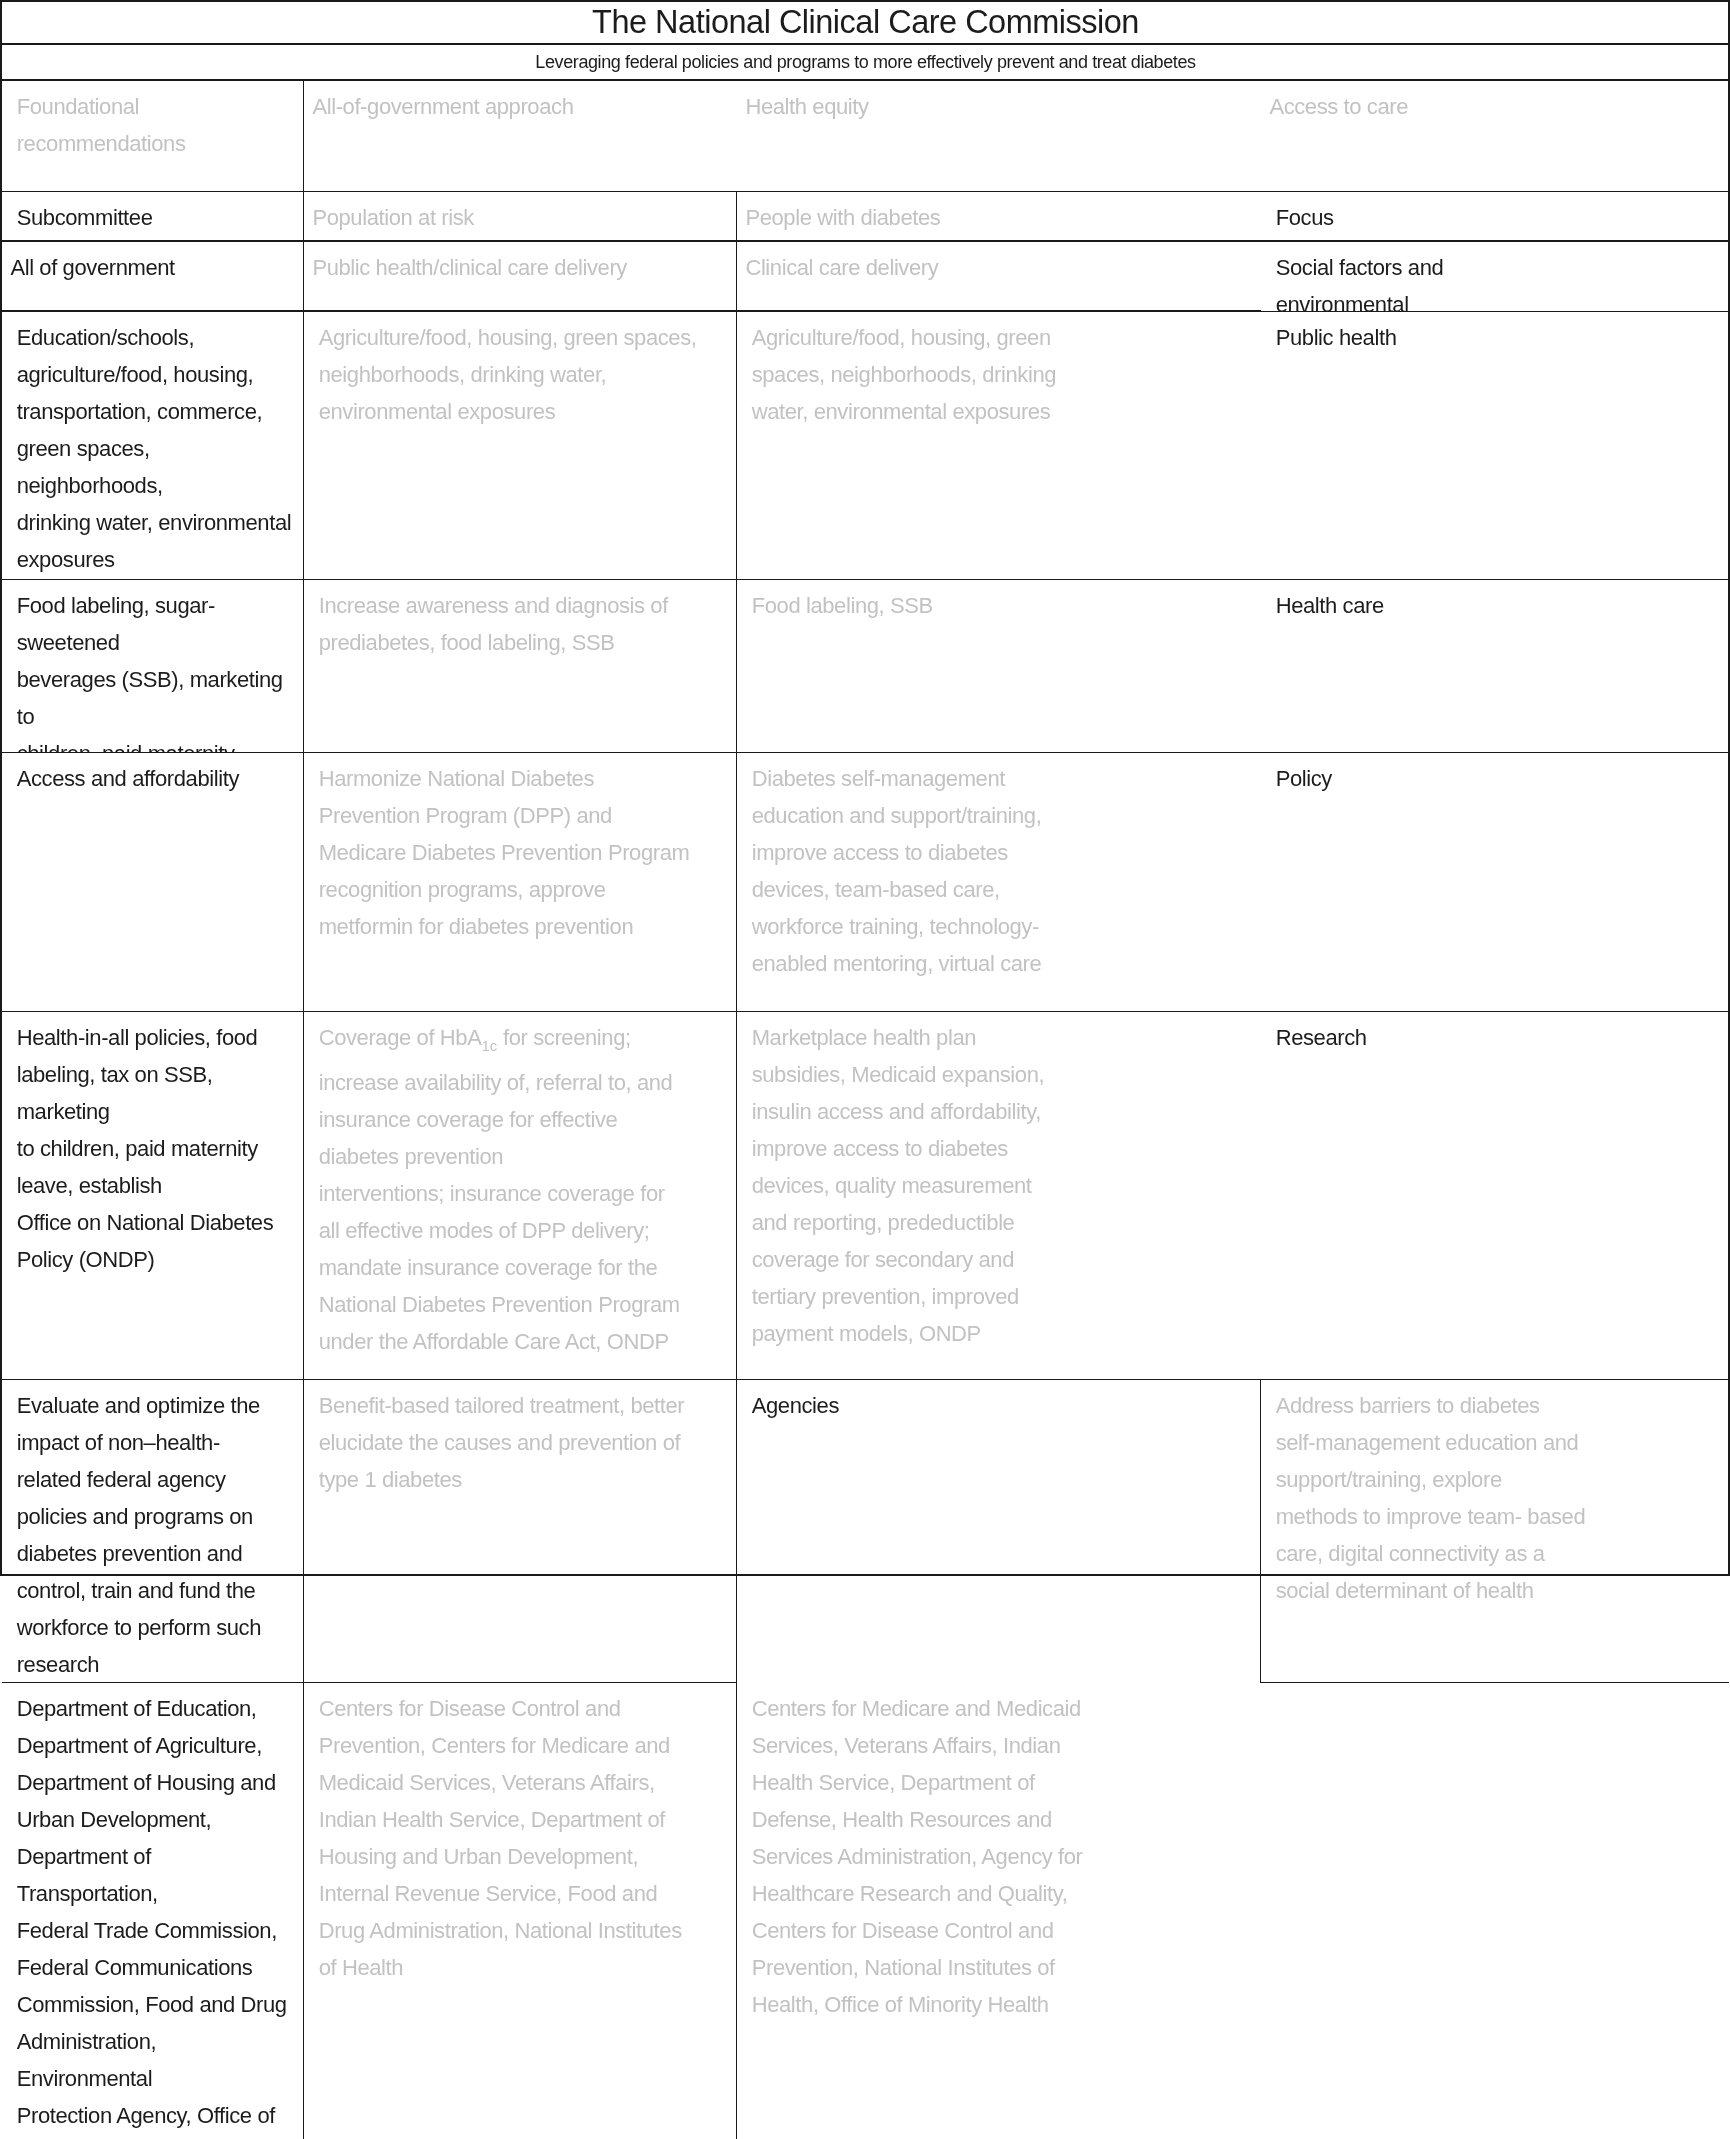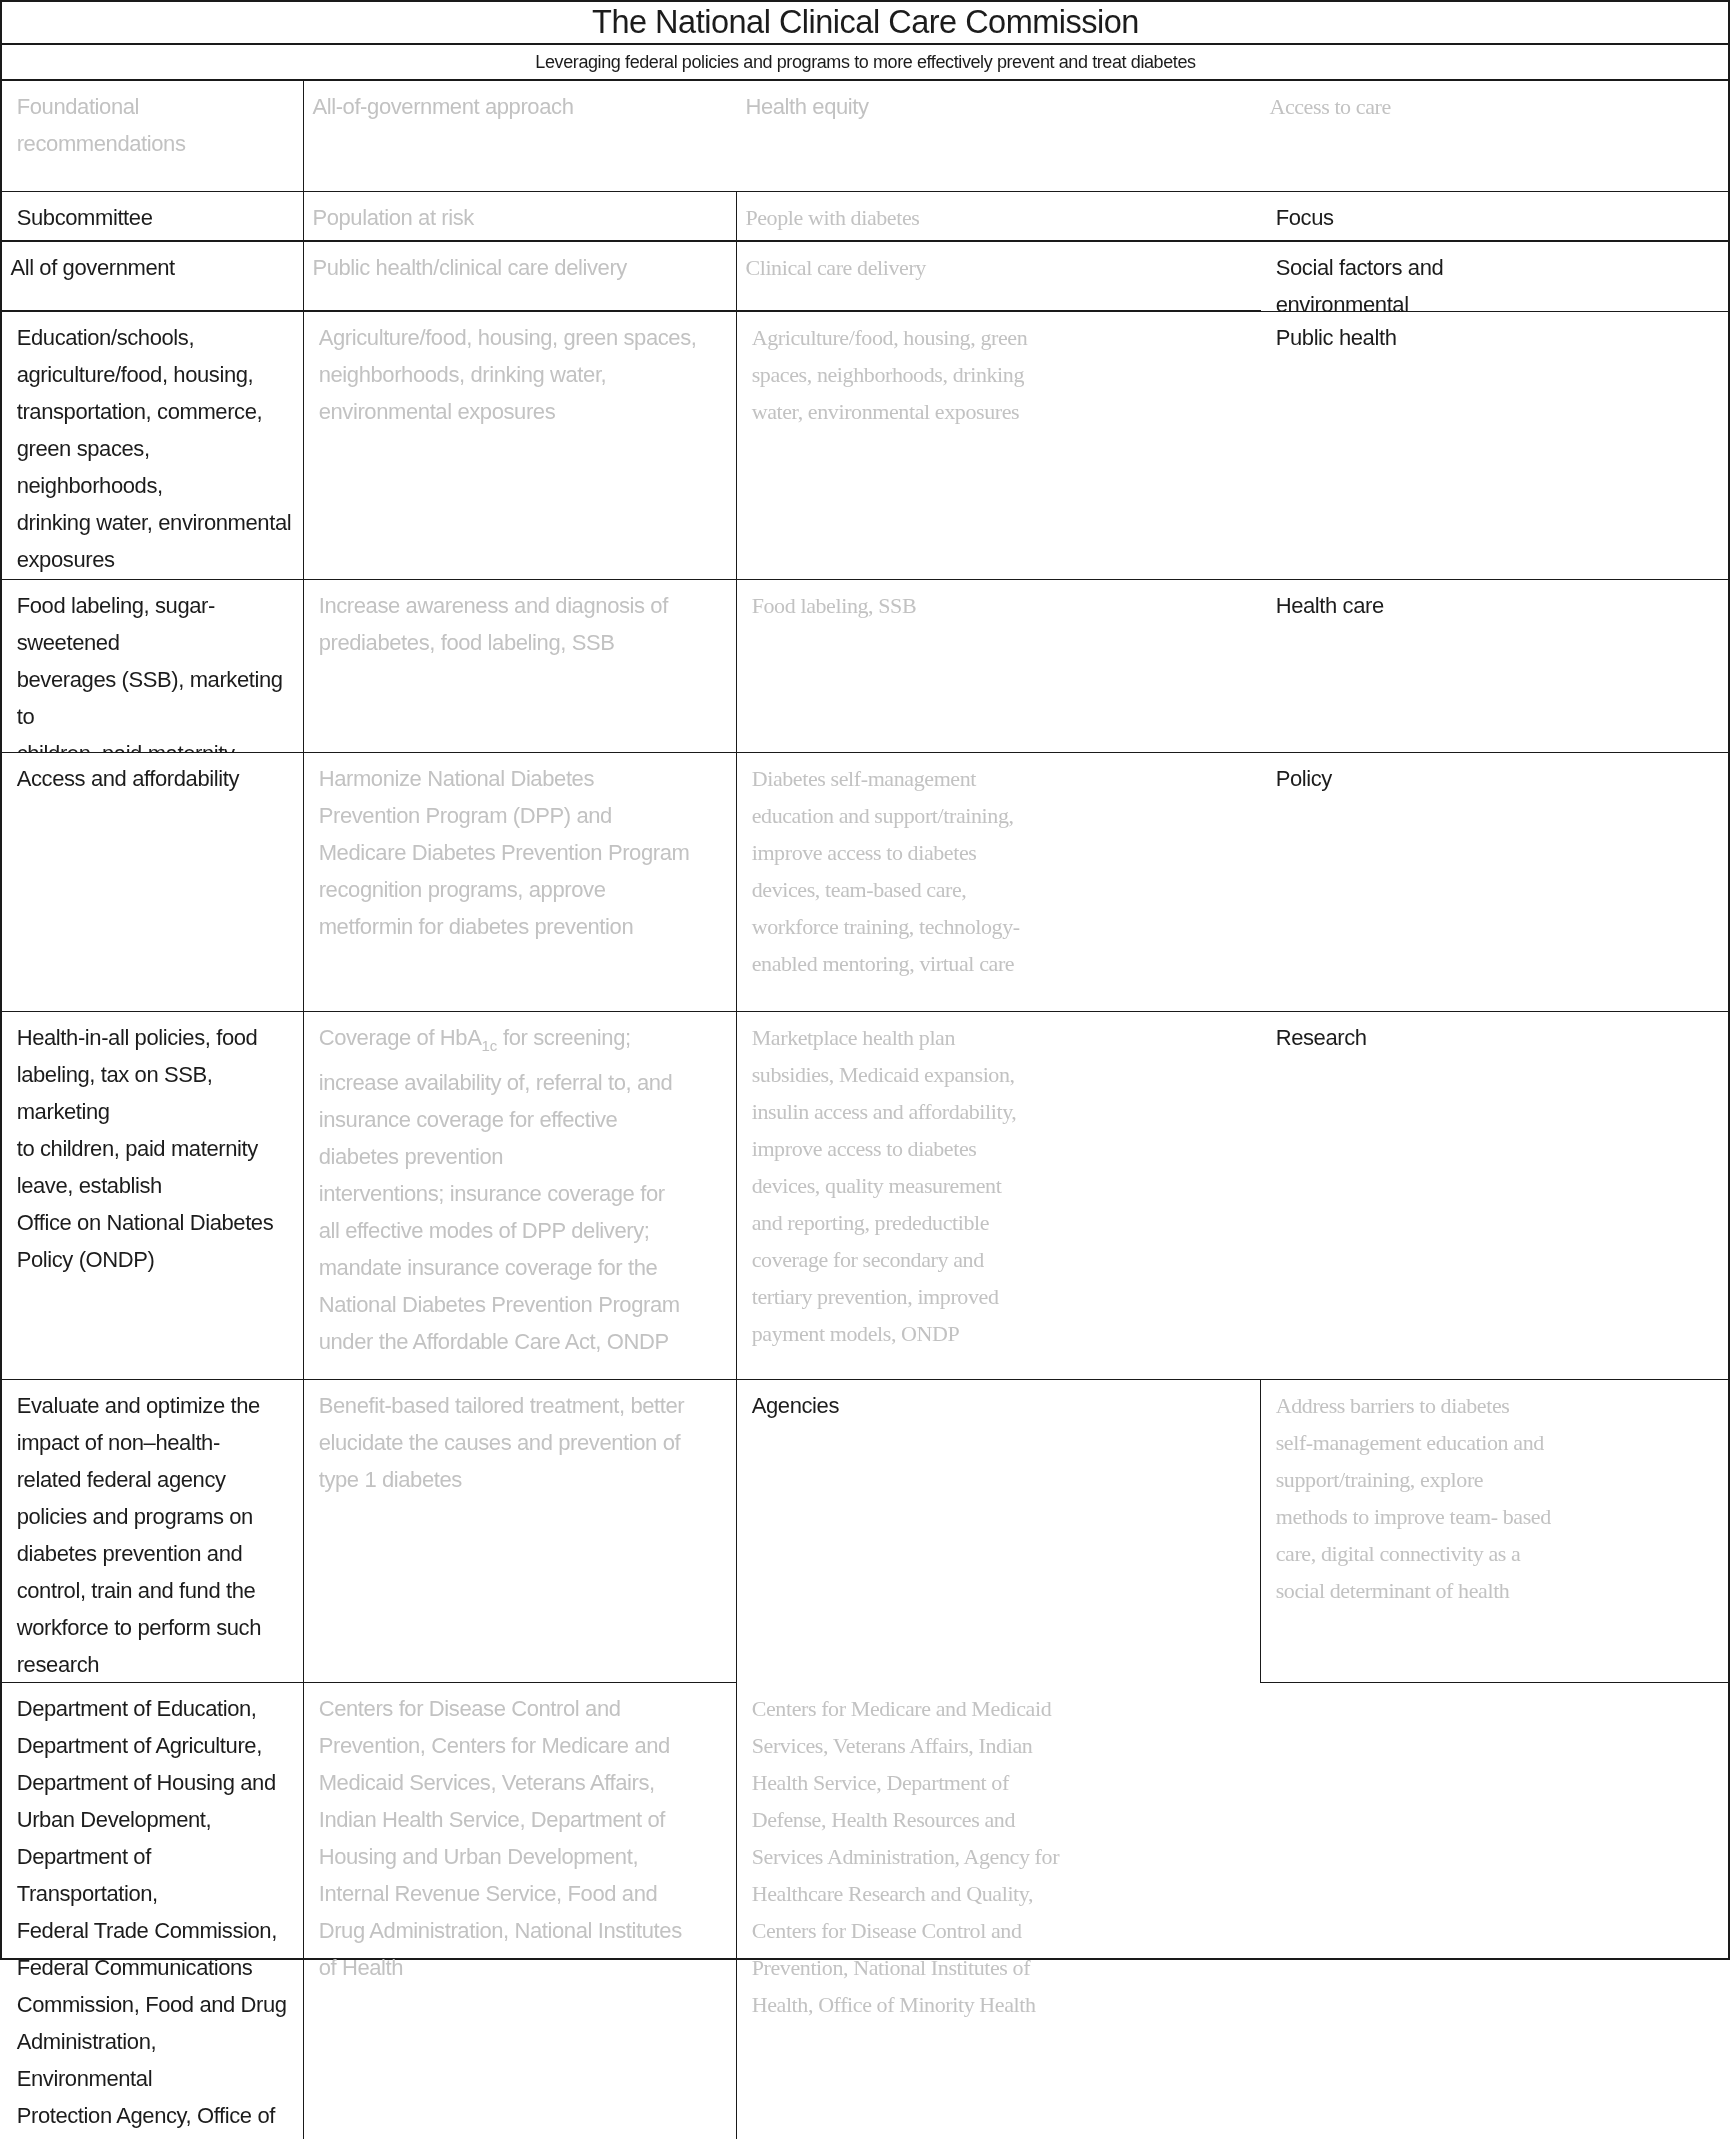--- a/index.html
+++ b/index.html
@@ -3,38 +3,38 @@
 <meta charset="utf-8">
 <style>
   * { margin: 0; padding: 0; box-sizing: border-box; }
   html, body { background: #ffffff; }
   body {
     width: 1730px; height: 2140px;
     font-family: "Liberation Sans", sans-serif;
     color: #1c1c1c;
   }
   .table {
-    width: 1730px; height: 1960px;
+    width: 1730px; height: 1576px;
     border: 2.1px solid #1a1a1a;
     display: grid;
     grid-template-columns: 302px 433px 524px 468px;
     grid-template-rows: 43px 36px 111px 50px 70px 268px 173px 259px 368px 303px 457px;
     background: #ffffff;
   }
   .c {
     border-right: 1.6px solid #1a1a1a;
     border-bottom: 1.6px solid #1a1a1a;
     padding: 7.3px 11.5px 0 14.7px;
     font-size: 22px;
     line-height: 37px;
     letter-spacing: -0.4px;
     white-space: pre-line;
     overflow: hidden;
   }
-  .last-col { border-right: none; font-family: Liberation Serif, serif; }
+  .last-col { border-right: none; }
   .no-right { border-right: none; }
   .no-bottom { border-bottom: none; }
   .thick-bottom { border-bottom: 2.6px solid #1a1a1a; }
   .title-cell {
     grid-column: 1 / -1;
     border-bottom: 2.1px solid #1a1a1a;
     display: flex; align-items: center; justify-content: center;
     font-size: 32.5px; letter-spacing: -0.5px;
     color: #1c1c1c; overflow: hidden;
   }

